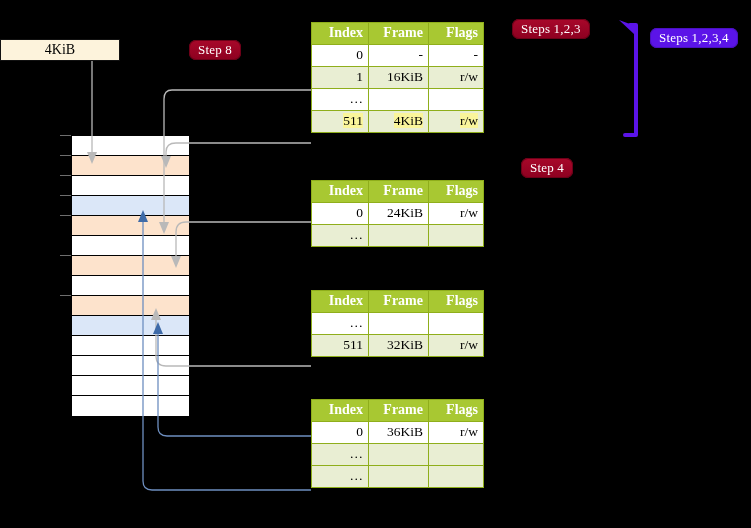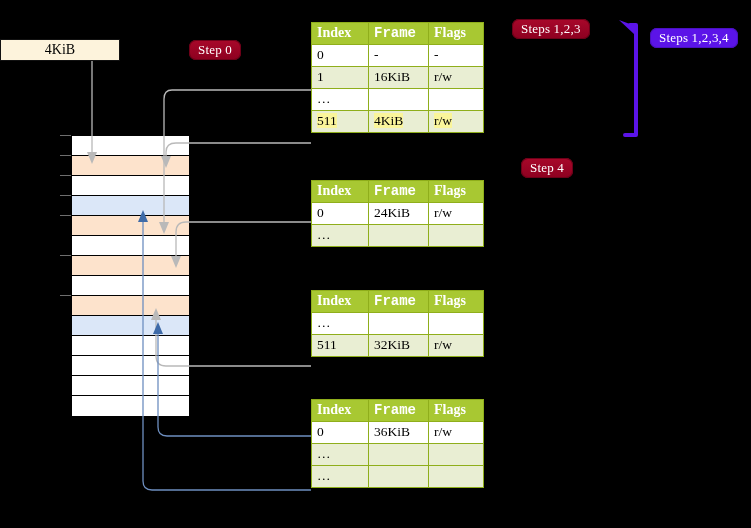--- a/index.html
+++ b/index.html
@@ -72,37 +72,37 @@
     position:absolute;
     border-collapse:collapse;
     background:#ffffff;
     font-size:13.5px;
     border:1px solid #8fae1b;
     box-sizing:border-box;
   }
   .ptable td,.ptable th{
     border:1px solid #8fae1b;
     padding:2px 5px 3px 5px;
-    text-align:left;
+    text-align:right;
     height:18px;
     box-sizing:border-box;
     font-weight:normal;
     vertical-align:middle;
   }
   .ptable th{
     background:#a8c832;
     color:#ffffff;
     font-weight:bold;
     font-size:14px;
   }
   .ptable td.c-idx{width:57px;}
   .ptable td.c-frm{width:60px;}
   .ptable td.c-flg{width:55px;}
   .ptable th.c-idx{width:57px;}
-  .ptable th.c-frm{width:60px;font-family:Liberation Mono, monospace;}
+  .ptable th.c-frm{width:60px;}
   .ptable th.c-flg{width:55px;}
   .ptable tr.alt td{background:#e9eed3;}
   .ptable tr.norm td{background:#ffffff;}
   .hl{background:#faf59b;}
 
   svg.wires{position:absolute;left:0;top:0;width:751px;height:528px;pointer-events:none;}
 </style>
 </head>
 <body>
 
@@ -174,21 +174,21 @@
 
     <g fill="none" stroke="#5b14e8" stroke-width="4" stroke-linecap="round" stroke-linejoin="round">
       <path d="M 625,135 L 636,135 L 636,25 L 630,25"></path>
     </g>
     <g fill="#5b14e8" stroke="none">
       <polygon points="619,20 638,27 634,34"></polygon>
     </g>
   </svg>
 
   <div id="badges">
-      <div class="badge badge-red" style="left: 189px; top: 40px;">Step 0</div>
+      <div class="badge badge-red" style="left: 189px; top: 40px;">Step 8</div>
       <div class="badge badge-red" style="left: 512px; top: 19px;">Steps 1,2,3</div>
       <div class="badge badge-blue" style="left: 650px; top: 28px;">Steps 1,2,3,4</div>
       <div class="badge badge-red" style="left: 521px; top: 158px;">Step 4</div>
     </div>
 
   <div id="tables">
       <table class="ptable" style="left: 311px; top: 22px;">
         <thead>
           <tr>
             <th class="c-idx">Index</th>

